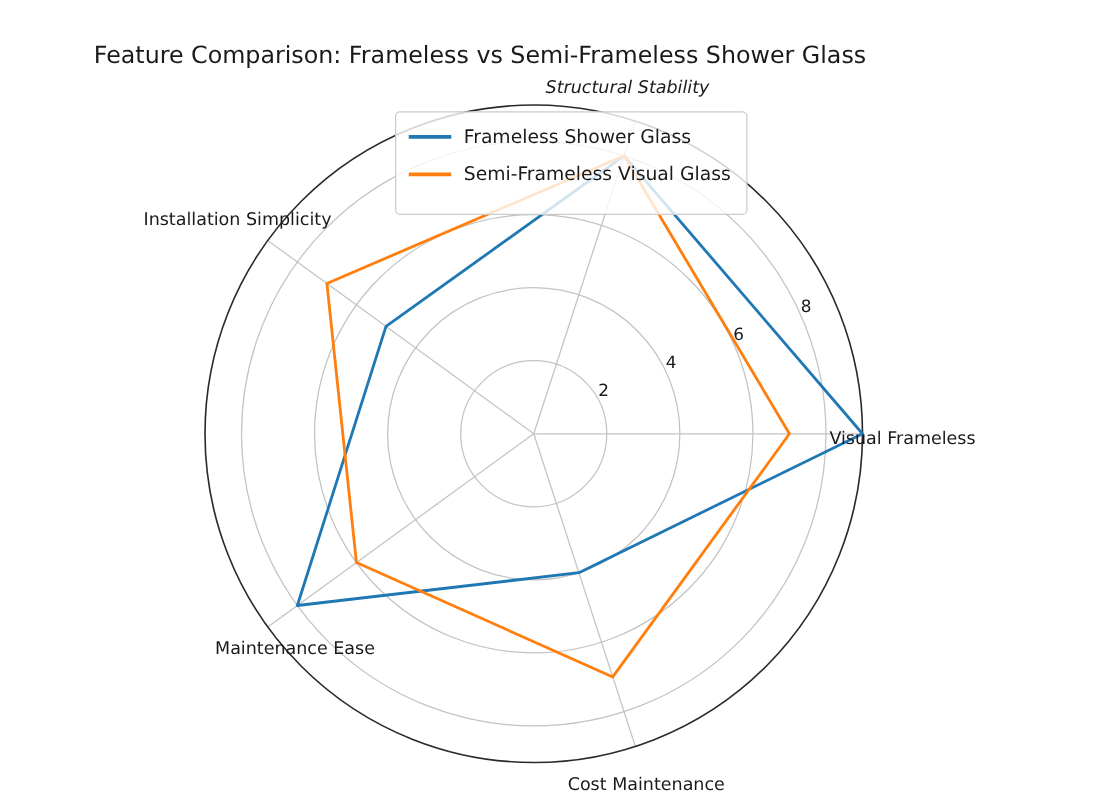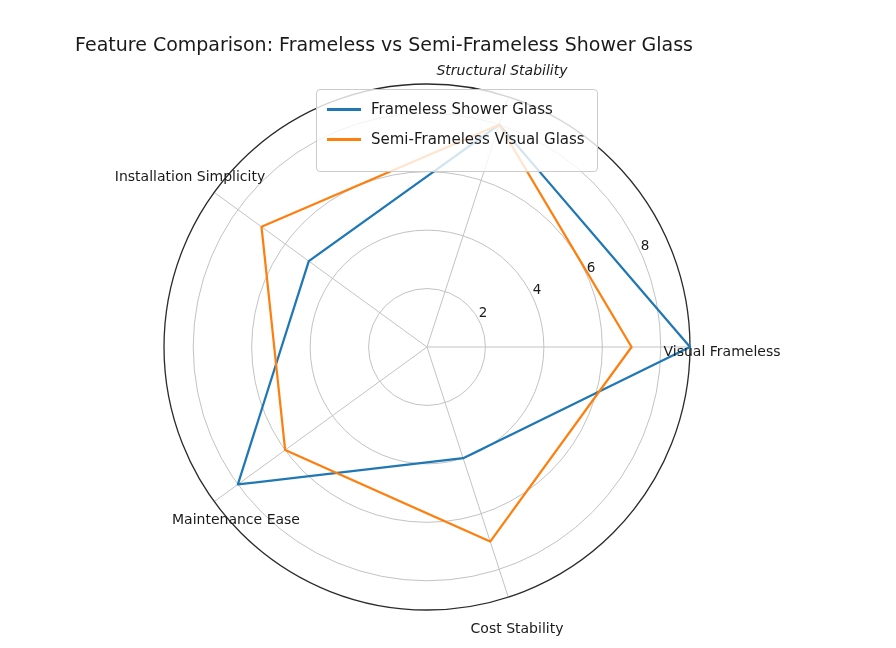--- a/index.html
+++ b/index.html
@@ -78,21 +78,21 @@
       <text x="482.9956260112152" y="316.6342793973292" text-anchor="middle" font-size="13.5" fill="#1a1a1a" font-family="DejaVu Sans, sans-serif">2</text>
       <text x="536.9912520224304" y="294.2685587946584" text-anchor="middle" font-size="13.5" fill="#1a1a1a" font-family="DejaVu Sans, sans-serif">4</text>
       <text x="590.9868780336456" y="271.9028381919876" text-anchor="middle" font-size="13.5" fill="#1a1a1a" font-family="DejaVu Sans, sans-serif">6</text>
       <text x="644.9825040448608" y="249.53711758931678" text-anchor="middle" font-size="13.5" fill="#1a1a1a" font-family="DejaVu Sans, sans-serif">8</text>
     </svg>
 
   <div class="axis-label" style="left: 722px; top: 351px;">Visual Frameless</div>
   <div class="axis-label" style="left: 502px; top: 70px; font-style: italic;">Structural Stability</div>
   <div class="axis-label" style="left: 190px; top: 176px; text-align: right;">Installation Simplicity</div>
   <div class="axis-label" style="left: 196px; top: 519px; margin-left: 40px;">Maintenance Ease</div>
-  <div class="axis-label" style="left: 517px; top: 628px;">Cost Stability</div>
+  <div class="axis-label" style="left: 517px; top: 628px;">Cost Maintenance</div>
 
   <div class="legend">
     <div class="legend-item">
       <span class="legend-swatch" style="border-top-color: rgb(31, 119, 180);"></span>
       <span class="legend-label">Frameless Shower Glass</span>
     </div>
     <div class="legend-item">
       <span class="legend-swatch" style="border-top-color: rgb(255, 127, 14);"></span>
       <span class="legend-label">Semi-Frameless Visual Glass</span>
     </div>

